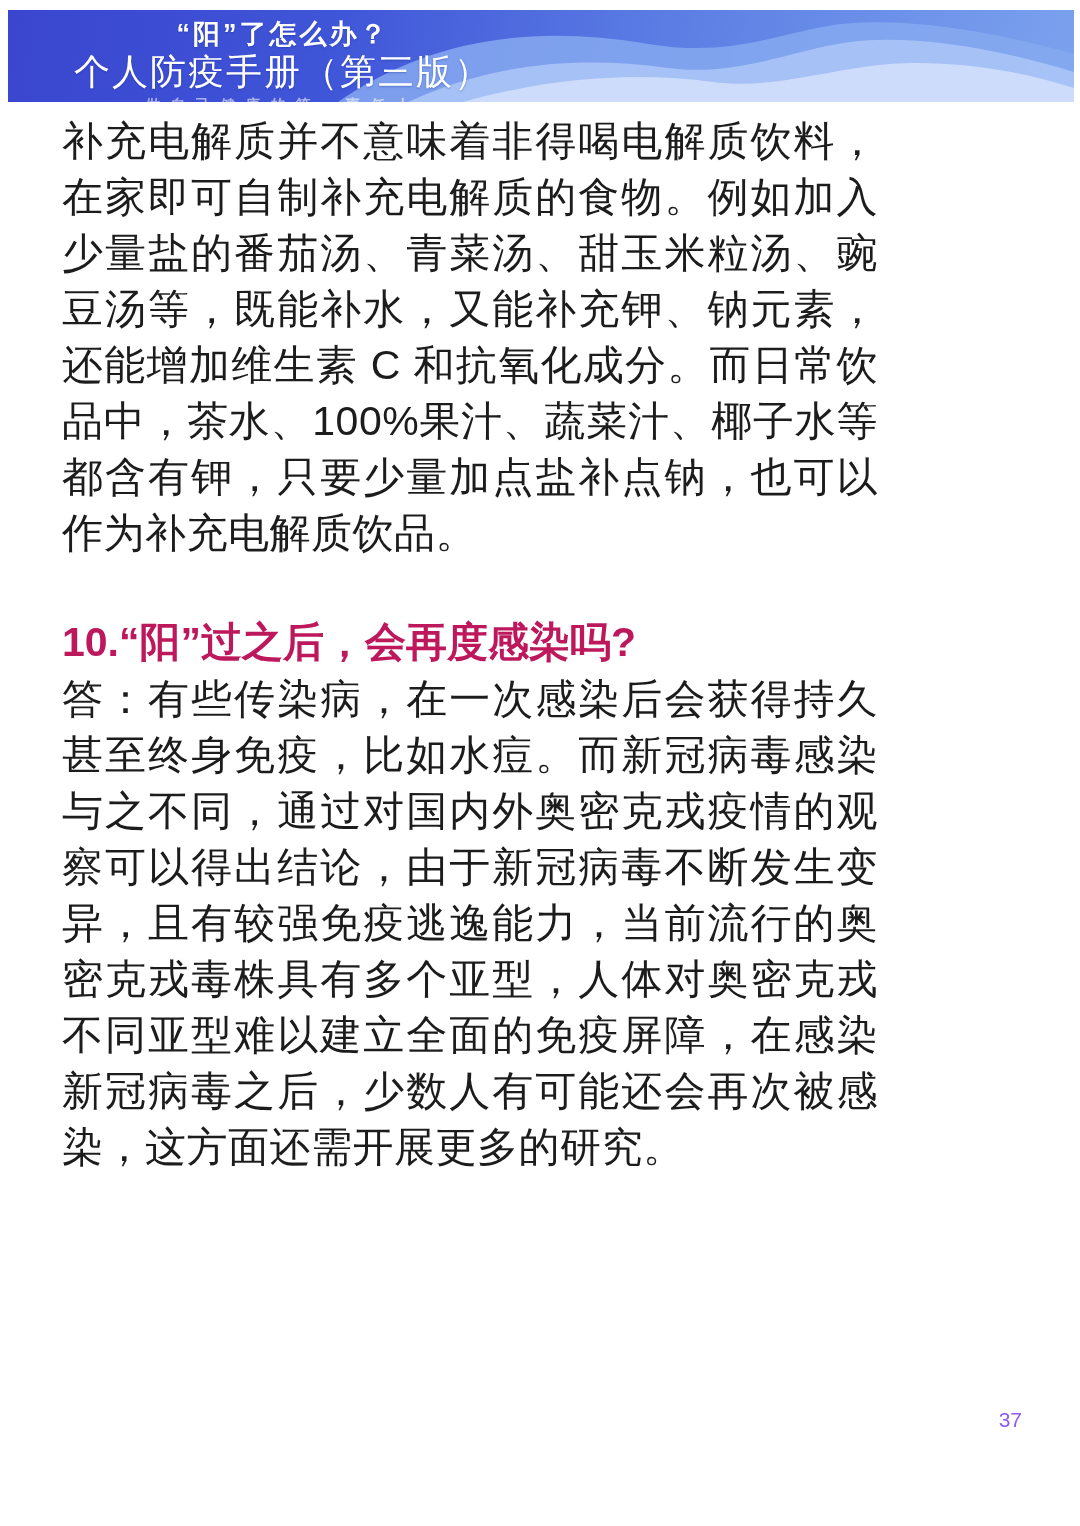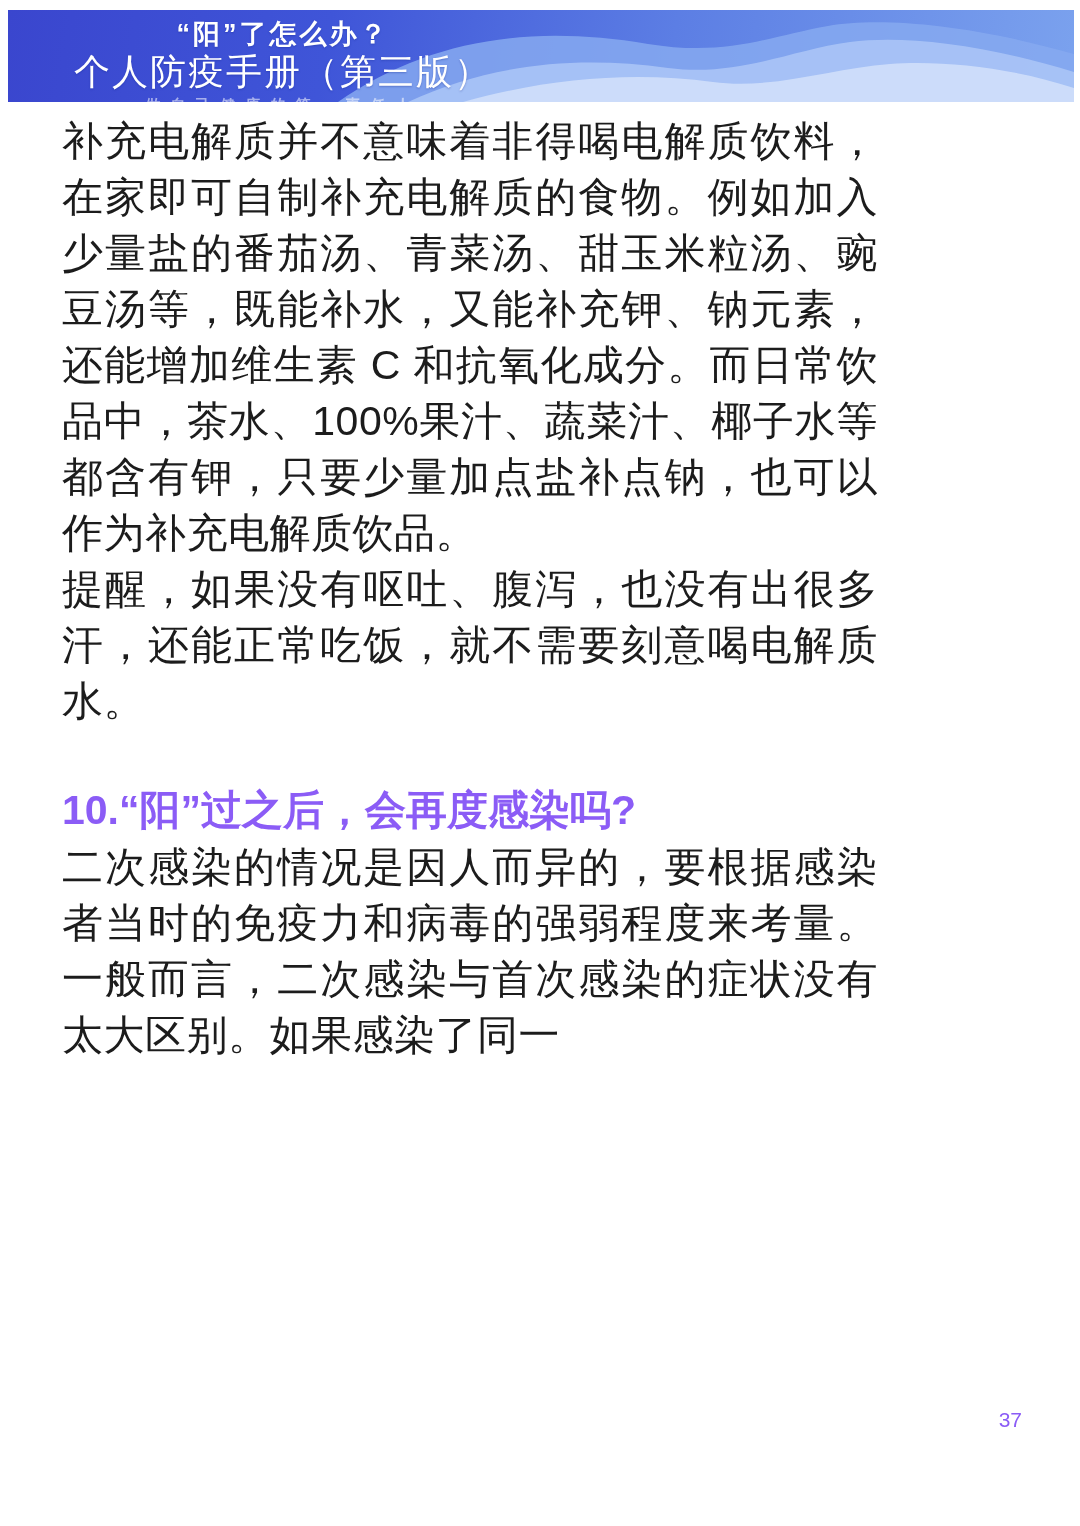--- a/index.html
+++ b/index.html
@@ -79,21 +79,21 @@
     font-size: 41px;
     line-height: 56px;
     text-align: justify;
     letter-spacing: 0.5px;
   }
   .section-heading {
     margin: 52px 0 0 0;
     font-size: 41px;
     line-height: 58px;
     font-weight: bold;
-    color: #8b5cf6;
+    color: #be185d;
   }
 
   
   .page-number {
     position: absolute;
     top: 1408px;
     right: 58px;
     font-size: 21px;
     color: #8b5cf6;
   }
@@ -109,20 +109,19 @@
   </svg>
   <div class="banner-text">
     <div class="banner-line1">“阳”了怎么办？</div>
     <div class="banner-line2">个人防疫手册（第三版）</div>
     <div class="banner-line3">做自己健康的第一责任人</div>
   </div>
 </div>
 
 <div class="page-content">
   <p class="body-par">补充电解质并不意味着非得喝电解质饮料，在家即可自制补充电解质的食物。例如加入少量盐的番茄汤、青菜汤、甜玉米粒汤、豌豆汤等，既能补水，又能补充钾、钠元素，还能增加维生素 C 和抗氧化成分。而日常饮品中，茶水、100%果汁、蔬菜汁、椰子水等都含有钾，只要少量加点盐补点钠，也可以作为补充电解质饮品。</p>
-  <p class="body-par">提醒，如果没有呕吐、腹泻，也没有出很多汗，还能正常吃饭，就不需要刻意喝电解质水。</p>
 
   <h2 class="section-heading">10.“阳”过之后，会再度感染吗?</h2>
 
-  <p class="body-par">二次感染的情况是因人而异的，要根据感染者当时的免疫力和病毒的强弱程度来考量。一般而言，二次感染与首次感染的症状没有太大区别。如果感染了同一</p>
+  <p class="body-par">答：有些传染病，在一次感染后会获得持久甚至终身免疫，比如水痘。而新冠病毒感染与之不同，通过对国内外奥密克戎疫情的观察可以得出结论，由于新冠病毒不断发生变异，且有较强免疫逃逸能力，当前流行的奥密克戎毒株具有多个亚型，人体对奥密克戎不同亚型难以建立全面的免疫屏障，在感染新冠病毒之后，少数人有可能还会再次被感染，这方面还需开展更多的研究。</p>
 </div>
 
 <div class="page-number">37</div>
 
 </body></html>

